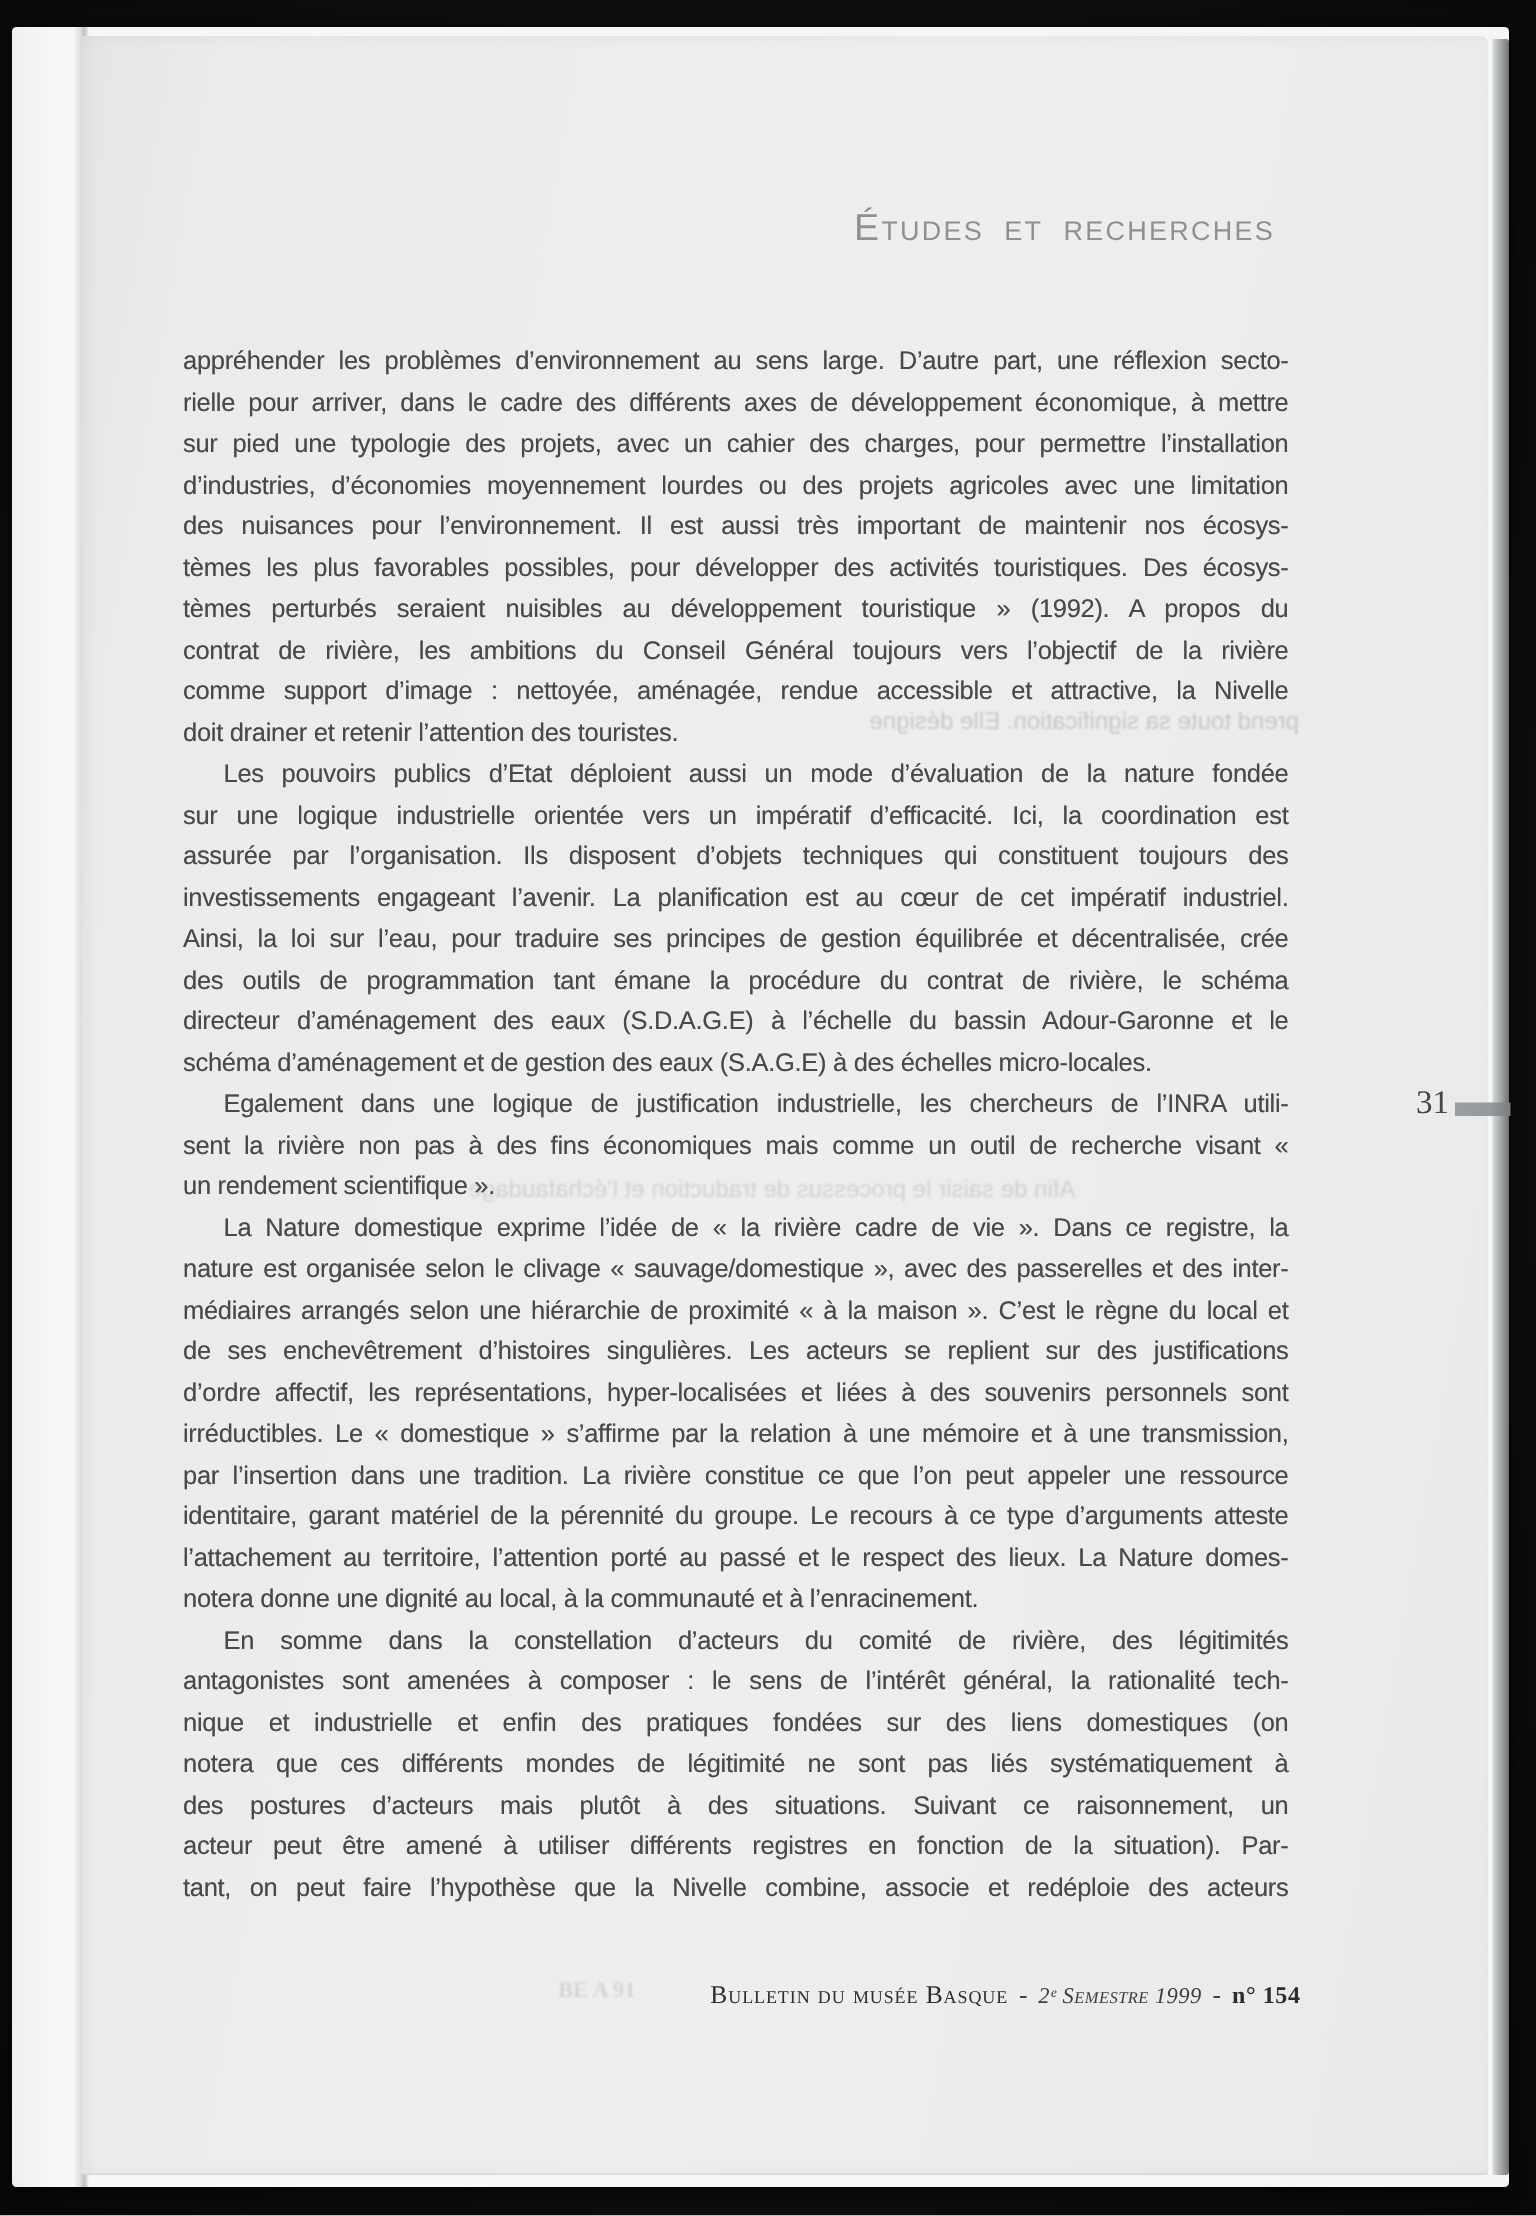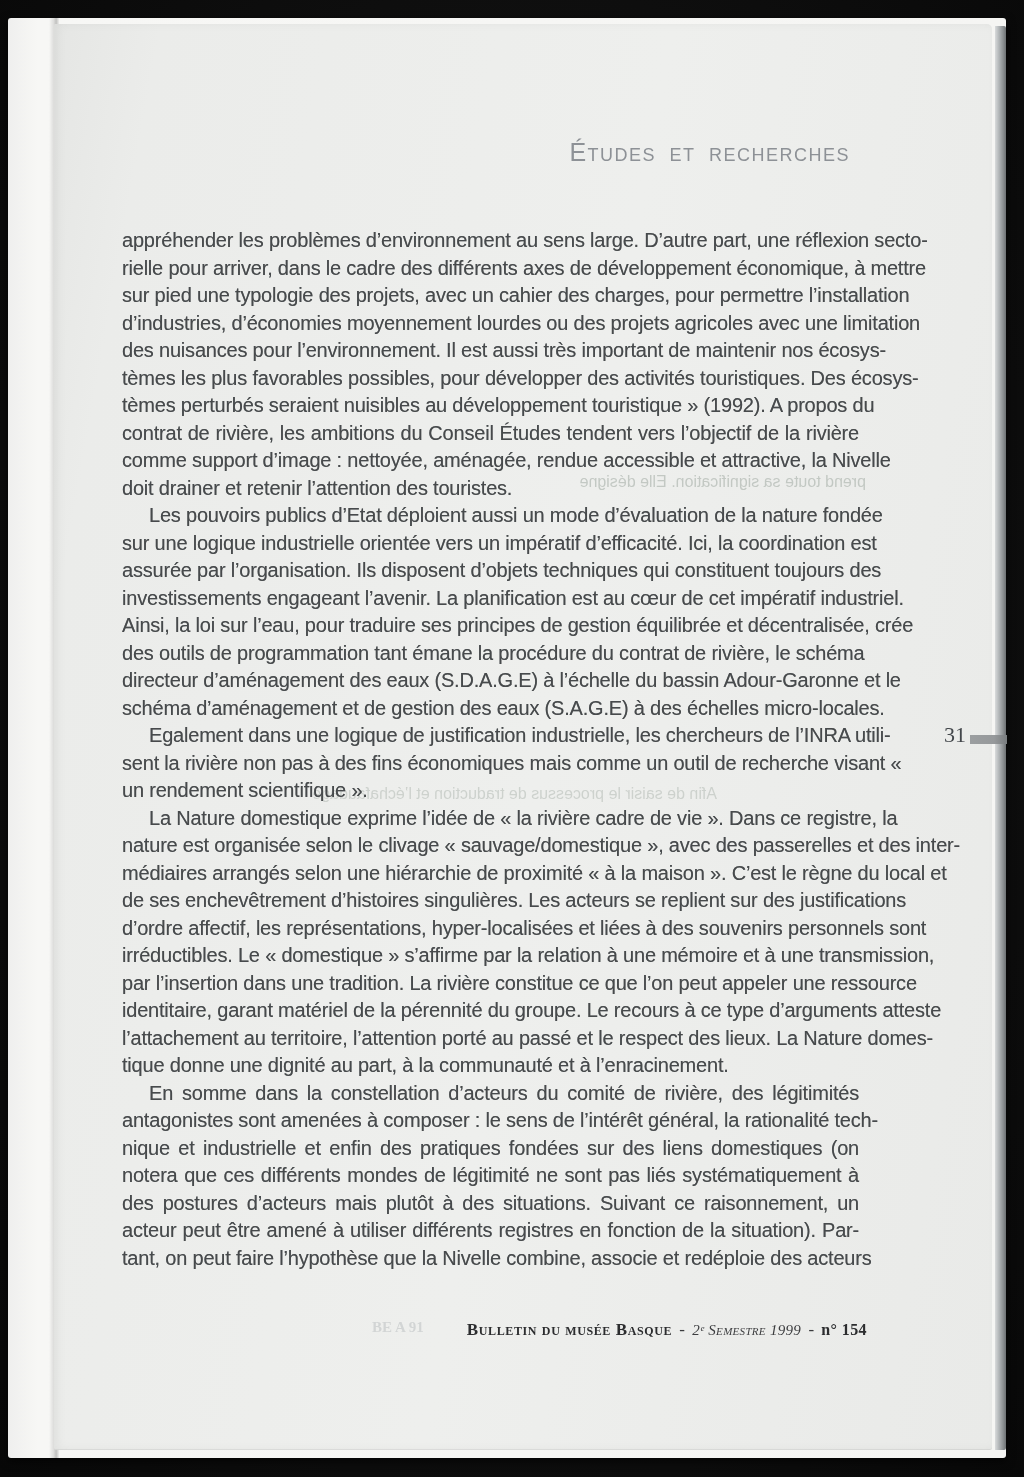--- a/index.html
+++ b/index.html
@@ -29,21 +29,21 @@
     border-radius:1px 5px 2px 1px;
     box-shadow:inset 4px 0 10px rgba(0,0,0,.05), inset 0 -1px 0 rgba(0,0,0,.06);
   }
   .running-header{
     position:absolute;top:116px;right:142px;
     font-variant:small-caps;font-weight:300;font-size:25px;line-height:1;
     letter-spacing:1.5px;word-spacing:5px;color:#8d9196;
   }
   .text-block{
     position:absolute;left:68px;top:203px;width:737px;
-    font-size:20px;letter-spacing:-0.2px;color:#474a4c;
+    font-size:17px;letter-spacing:-0.2px;color:#474a4c;
     text-shadow:0 0 .4px rgba(70,74,76,.55);
   }
   .para{margin:0;}
   .tline{
     line-height:27.5px;white-space:nowrap;
     text-align:justify;text-align-last:justify;text-justify:inter-word;
   }
   .tline.lastline{text-align-last:left;}
   .tline.firstline{padding-left:27px;}
   .page-number{
@@ -51,21 +51,21 @@
     font-family:"Liberation Serif", serif;font-size:22px;line-height:1.2;color:#43474b;
   }
   .page-number-bar{
     position:absolute;left:970px;top:735px;width:37px;height:9px;
     background:linear-gradient(to right,#9b9ea0 0%,#96999b 65%,#797d7f 100%);
   }
   .footer{
     position:absolute;top:1294px;right:125px;white-space:nowrap;
     font-family:"Liberation Serif", serif;color:#2c2d2f;font-size:17px;line-height:1.4;
   }
-  .footer .f-title{font-variant:small-caps;font-weight:700;letter-spacing:.6px;}
+  .footer .f-title{font-variant:small-caps;font-weight:400;letter-spacing:.6px;}
   .footer .f-dash{font-weight:400;color:#3a3b3d;padding:0 3px;}
   .footer .f-issue{font-style:italic;font-variant:small-caps;font-size:15px;color:#3c3d3f;letter-spacing:.3px;text-align:right;}
   .footer .f-number{font-weight:700;font-size:16px;letter-spacing:.4px;text-align:center;}
   .ghost{
     position:absolute;color:#9aa49c;font-size:16px;letter-spacing:0;
     filter:blur(.6px);transform:scaleX(-1);white-space:nowrap;
   }
   .ghost-1{left:372px;top:449px;width:440px;opacity:.50;text-align:left;}
   .ghost-2{left:63px;top:761px;width:600px;opacity:.38;}
   .ghost-3{
@@ -92,21 +92,21 @@
 
     <div class="text-block">
         <div class="para">
           <div class="tline">appréhender les problèmes d’environnement au sens large. D’autre part, une réflexion secto-</div>
           <div class="tline">rielle pour arriver, dans le cadre des différents axes de développement économique, à mettre</div>
           <div class="tline">sur pied une typologie des projets, avec un cahier des charges, pour permettre l’installation</div>
           <div class="tline">d’industries, d’économies moyennement lourdes ou des projets agricoles avec une limitation</div>
           <div class="tline">des nuisances pour l’environnement. Il est aussi très important de maintenir nos écosys-</div>
           <div class="tline">tèmes les plus favorables possibles, pour développer des activités touristiques. Des écosys-</div>
           <div class="tline">tèmes perturbés seraient nuisibles au développement touristique » (1992). A propos du</div>
-          <div class="tline">contrat de rivière, les ambitions du Conseil Études tendent vers l’objectif de la rivière</div>
+          <div class="tline">contrat de rivière, les ambitions du Conseil Général toujours vers l’objectif de la rivière</div>
           <div class="tline">comme support d’image : nettoyée, aménagée, rendue accessible et attractive, la Nivelle</div>
           <div class="tline lastline">doit drainer et retenir l’attention des touristes.</div>
         </div>
         <div class="para">
           <div class="tline firstline">Les pouvoirs publics d’Etat déploient aussi un mode d’évaluation de la nature fondée</div>
           <div class="tline">sur une logique industrielle orientée vers un impératif d’efficacité. Ici, la coordination est</div>
           <div class="tline">assurée par l’organisation. Ils disposent d’objets techniques qui constituent toujours des</div>
           <div class="tline">investissements engageant l’avenir. La planification est au cœur de cet impératif industriel.</div>
           <div class="tline">Ainsi, la loi sur l’eau, pour traduire ses principes de gestion équilibrée et décentralisée, crée</div>
           <div class="tline">des outils de programmation tant émane la procédure du contrat de rivière, le schéma</div>
@@ -121,21 +121,21 @@
         <div class="para">
           <div class="tline firstline">La Nature domestique exprime l’idée de « la rivière cadre de vie ». Dans ce registre, la</div>
           <div class="tline">nature est organisée selon le clivage « sauvage/domestique », avec des passerelles et des inter-</div>
           <div class="tline">médiaires arrangés selon une hiérarchie de proximité « à la maison ». C’est le règne du local et</div>
           <div class="tline">de ses enchevêtrement d’histoires singulières. Les acteurs se replient sur des justifications</div>
           <div class="tline">d’ordre affectif, les représentations, hyper-localisées et liées à des souvenirs personnels sont</div>
           <div class="tline">irréductibles. Le « domestique » s’affirme par la relation à une mémoire et à une transmission,</div>
           <div class="tline">par l’insertion dans une tradition. La rivière constitue ce que l’on peut appeler une ressource</div>
           <div class="tline">identitaire, garant matériel de la pérennité du groupe. Le recours à ce type d’arguments atteste</div>
           <div class="tline">l’attachement au territoire, l’attention porté au passé et le respect des lieux. La Nature domes-</div>
-          <div class="tline lastline">tique donne une dignité au part, à la communauté et à l’enracinement.</div>
+          <div class="tline lastline">notera donne une dignité au local, à la communauté et à l’enracinement.</div>
         </div>
         <div class="para">
           <div class="tline firstline">En somme dans la constellation d’acteurs du comité de rivière, des légitimités</div>
           <div class="tline">antagonistes sont amenées à composer : le sens de l’intérêt général, la rationalité tech-</div>
           <div class="tline">nique et industrielle et enfin des pratiques fondées sur des liens domestiques (on</div>
           <div class="tline">notera que ces différents mondes de légitimité ne sont pas liés systématiquement à</div>
           <div class="tline">des postures d’acteurs mais plutôt à des situations. Suivant ce raisonnement, un</div>
           <div class="tline">acteur peut être amené à utiliser différents registres en fonction de la situation). Par-</div>
           <div class="tline">tant, on peut faire l’hypothèse que la Nivelle combine, associe et redéploie des acteurs</div>
         </div>

